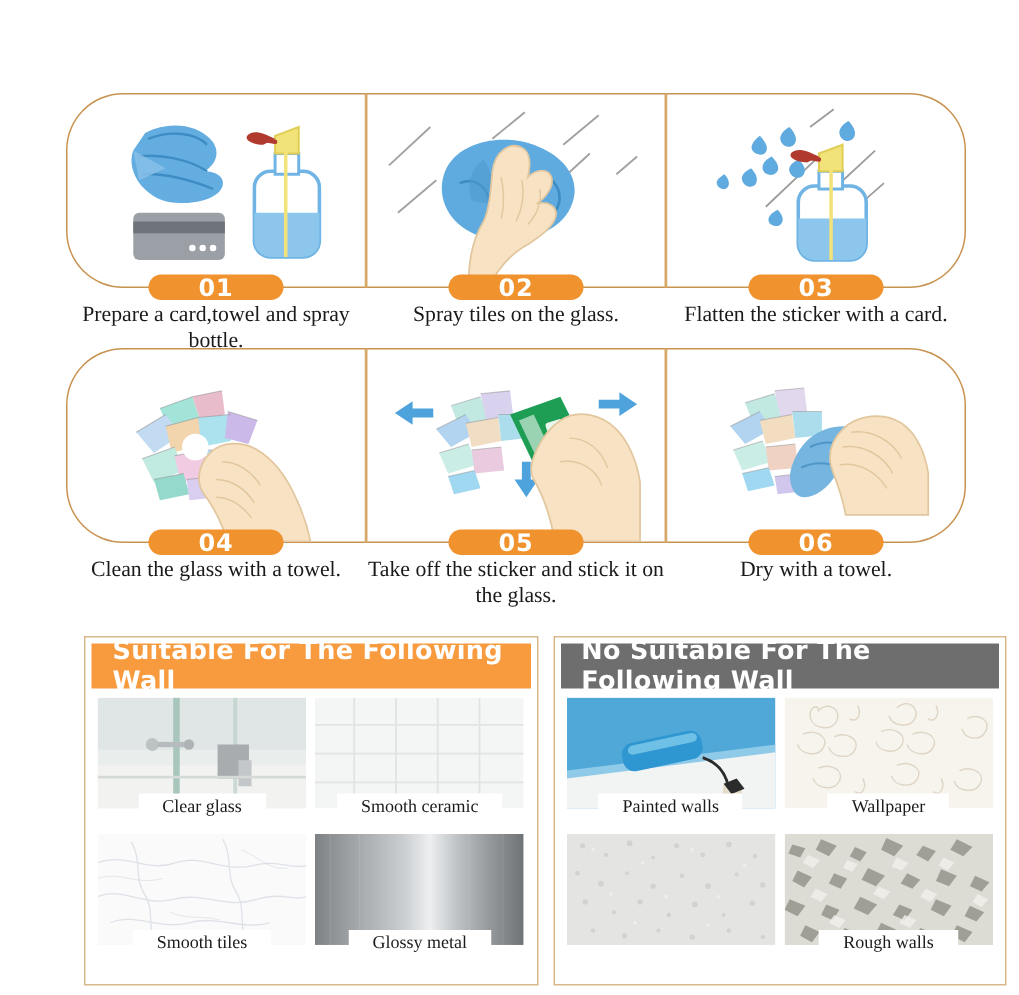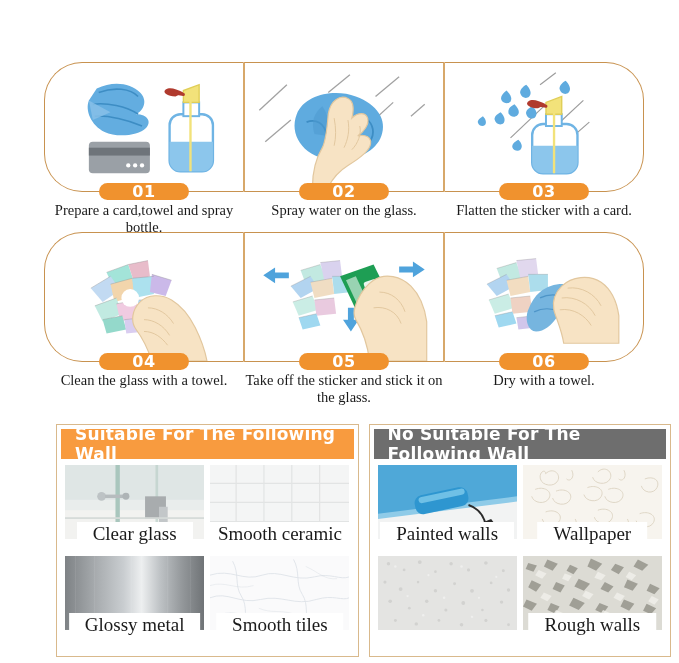--- a/index.html
+++ b/index.html
@@ -74,21 +74,21 @@
     letter-spacing: .2px;
   }
   .panel.good .panel-head { background: #F89B3F; }
   .panel.bad  .panel-head { background: #6E6E6E; }
   .grid2 { display: grid; grid-template-columns: 1fr 1fr; gap: 6px; padding: 6px 4px 4px 4px; }
   .tile { position: relative; height: 85px; overflow: hidden; }
   .tile .ph { position: absolute; inset: 0; }
   .tile-label {
     position: absolute; bottom: 4px; left: 50%; transform: translateX(-50%);
     background: #fff; color: #1a1a1a; font-family: "Liberation Serif", serif;
-    font-size: 19px; padding: 1px 16px; white-space: nowrap;
+    font-size: 12px; padding: 1px 16px; white-space: nowrap;
   }
 </style>
 </head>
 <body>
 
 <div class="page">
 
 
   <div class="steps">
 
@@ -185,21 +185,21 @@
         </div>
         <div class="badge">03</div>
       </div>
     </div>
 
     <div style="position:relative; display:flex; width:600px;">
       <div class="cap-wrap">
         <div class="caption" style="top:10px">Prepare a card,towel and spray bottle.</div>
       </div>
       <div class="cap-wrap">
-        <div class="caption" style="top:10px">Spray water on the glass.</div>
+        <div class="caption" style="top:10px">Spray tiles on the glass.</div>
       </div>
       <div class="cap-wrap">
         <div class="caption" style="top:10px">Flatten the sticker with a card.</div>
       </div>
     </div>
 
     <div class="step-row row2" style="margin-top:40px">
 
       <div class="card first">
         <div class="art">
@@ -354,20 +354,39 @@
                 <line x1="62" y1="0" x2="62" y2="85"></line>
               <line x1="94" y1="0" x2="94" y2="85"></line>
                 <line x1="126" y1="0" x2="126" y2="85"></line>
             </g>
           </svg>
           <div class="tile-label">Smooth ceramic</div>
         </div>
 
         <div class="tile">
           <svg class="ph" viewBox="0 0 160 85" preserveAspectRatio="none">
+            <rect width="160" height="85" fill="#FAFAFB"></rect>
+            <g stroke="#D7DCE3" stroke-width="1" fill="none" opacity=".8">
+              <path d="M0 22 C24 14 38 30 60 22 C80 15 96 30 120 24 C138 19 150 28 160 24"></path>
+              <path d="M0 48 C20 40 34 56 58 50 C82 44 98 58 122 50 C142 44 152 52 160 48"></path>
+              <path d="M10 68 C30 60 46 74 70 68 C92 62 110 74 132 68"></path>
+              <path d="M26 6 C34 20 28 34 36 46 C44 58 38 72 44 84"></path>
+              <path d="M96 4 C104 18 98 32 106 44 C114 56 108 70 114 84"></path>
+            </g>
+            <g stroke="#C9D0D8" stroke-width=".6" fill="none" opacity=".6">
+              <path d="M0 34 C18 28 30 40 50 34"></path>
+                <path d="M110 12 C124 18 132 28 146 26"></path>
+              <path d="M56 60 C70 66 80 62 94 66"></path>
+            </g>
+          </svg>
+          <div class="tile-label">Smooth tiles</div>
+        </div>
+
+        <div class="tile">
+          <svg class="ph" viewBox="0 0 160 85" preserveAspectRatio="none">
             <defs>
               <linearGradient id="metal" x1="0" y1="0" x2="1" y2="0">
                 <stop offset="0%" stop-color="#7E8285"></stop>
                   <stop offset="22%" stop-color="#A7ABAE"></stop>
                 <stop offset="42%" stop-color="#C9CDD0"></stop>
                   <stop offset="55%" stop-color="#EDEFF0"></stop>
                 <stop offset="68%" stop-color="#BFC3C6"></stop>
                   <stop offset="84%" stop-color="#94989B"></stop>
                 <stop offset="100%" stop-color="#6F7376"></stop>
               </linearGradient>
@@ -375,39 +394,20 @@
             <rect width="160" height="85" fill="url(#metal)"></rect>
             <g stroke="#ffffff" stroke-width=".5" opacity=".18">
               <line x1="12" y1="0" x2="12" y2="85"></line>
                 <line x1="34" y1="0" x2="34" y2="85"></line>
               <line x1="76" y1="0" x2="76" y2="85"></line>
                 <line x1="118" y1="0" x2="118" y2="85"></line>
               <line x1="144" y1="0" x2="144" y2="85"></line>
             </g>
           </svg>
           <div class="tile-label">Glossy metal</div>
-        </div>
-
-        <div class="tile">
-          <svg class="ph" viewBox="0 0 160 85" preserveAspectRatio="none">
-            <rect width="160" height="85" fill="#FAFAFB"></rect>
-            <g stroke="#D7DCE3" stroke-width="1" fill="none" opacity=".8">
-              <path d="M0 22 C24 14 38 30 60 22 C80 15 96 30 120 24 C138 19 150 28 160 24"></path>
-              <path d="M0 48 C20 40 34 56 58 50 C82 44 98 58 122 50 C142 44 152 52 160 48"></path>
-              <path d="M10 68 C30 60 46 74 70 68 C92 62 110 74 132 68"></path>
-              <path d="M26 6 C34 20 28 34 36 46 C44 58 38 72 44 84"></path>
-              <path d="M96 4 C104 18 98 32 106 44 C114 56 108 70 114 84"></path>
-            </g>
-            <g stroke="#C9D0D8" stroke-width=".6" fill="none" opacity=".6">
-              <path d="M0 34 C18 28 30 40 50 34"></path>
-                <path d="M110 12 C124 18 132 28 146 26"></path>
-              <path d="M56 60 C70 66 80 62 94 66"></path>
-            </g>
-          </svg>
-          <div class="tile-label">Smooth tiles</div>
         </div>
       </div>
     </div>
 
     <div class="panel bad">
       <div class="panel-head">
         <span>No Suitable For The Following Wall</span>
       </div>
       <div class="grid2">
 

